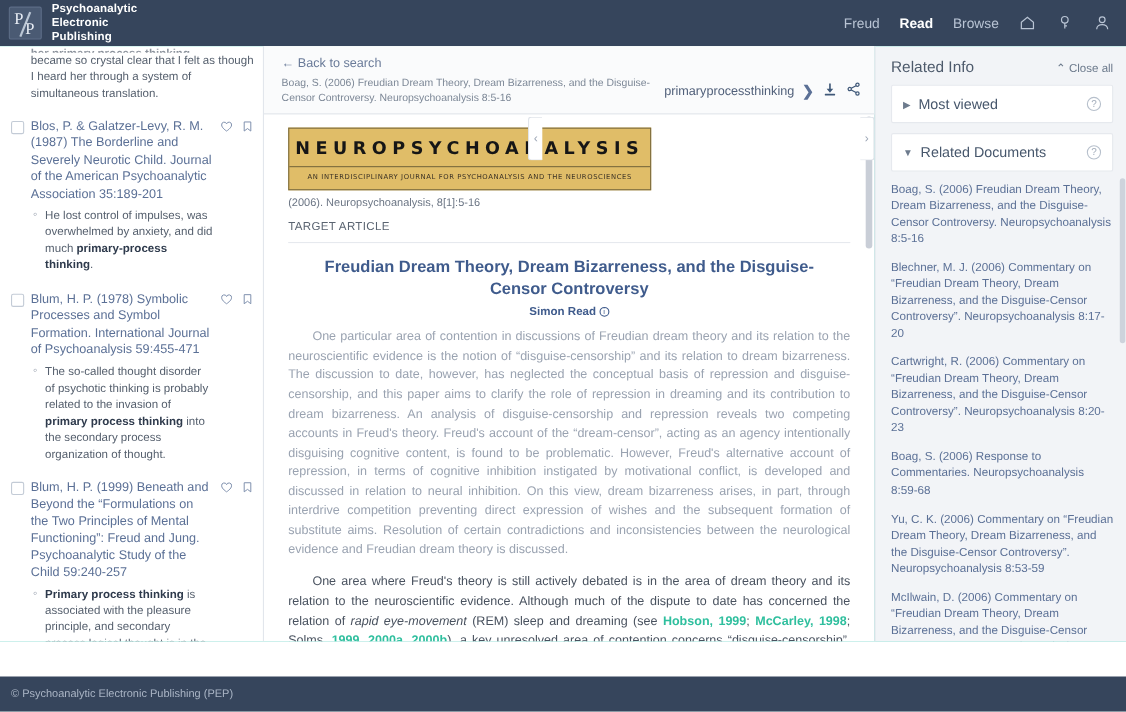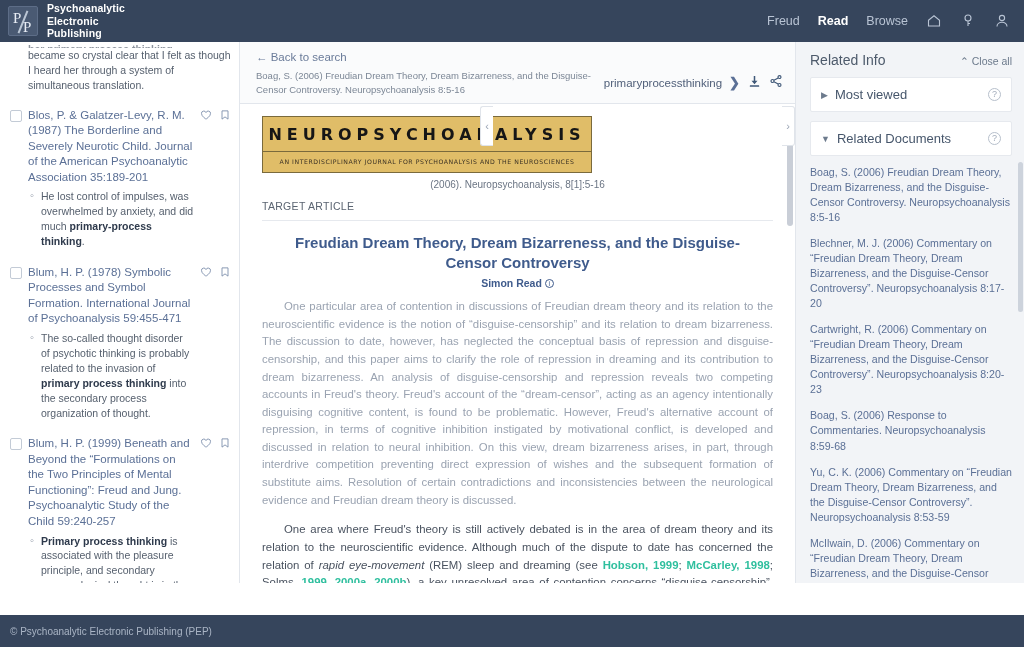--- a/index.html
+++ b/index.html
@@ -99,21 +99,21 @@
   }
   .jb-main {
     text-align: center; font-family: "DejaVu Sans", sans-serif; font-weight: bold;
     font-size: 16px; letter-spacing: 5px; color: #161616; padding: 8px 0 7px 0;
     border-bottom: 1px solid #7a6a3c;
   }
   .jb-sub {
     text-align: center; font-size: 6.2px; letter-spacing: .55px; color: #3a3124;
     padding: 6px 6px 7px 6px; font-family: "DejaVu Sans", sans-serif;
   }
-  .doc-issue { font-size: 10px; color: #6b7584; margin: 5px 0 10px 0; text-align: center; }
+  .doc-issue { font-size: 10px; color: #6b7584; margin: 5px 0 10px 0; }
   .doc-kicker { font-size: 10.5px; color: #5a6471; letter-spacing: .3px; margin-bottom: 8px; }
   .doc-rule { border: 0; border-top: 1px solid #e6e9ee; margin: 0 0 12px 0; }
   .doc-title {
     text-align: center; color: #3f5b8c; font-size: 15px; font-weight: bold;
     line-height: 1.36; margin: 0 28px 4px 28px;
   }
   .doc-author { text-align: center; color: #3f5b8c; font-size: 10.5px; font-weight: bold; margin-bottom: 9px; }
   .info-ring {
     display: inline-block; width: 9px; height: 9px; border: 1px solid #3f5b8c;
     border-radius: 50%; font-size: 7px; line-height: 8px; text-align: center; font-weight: normal;

